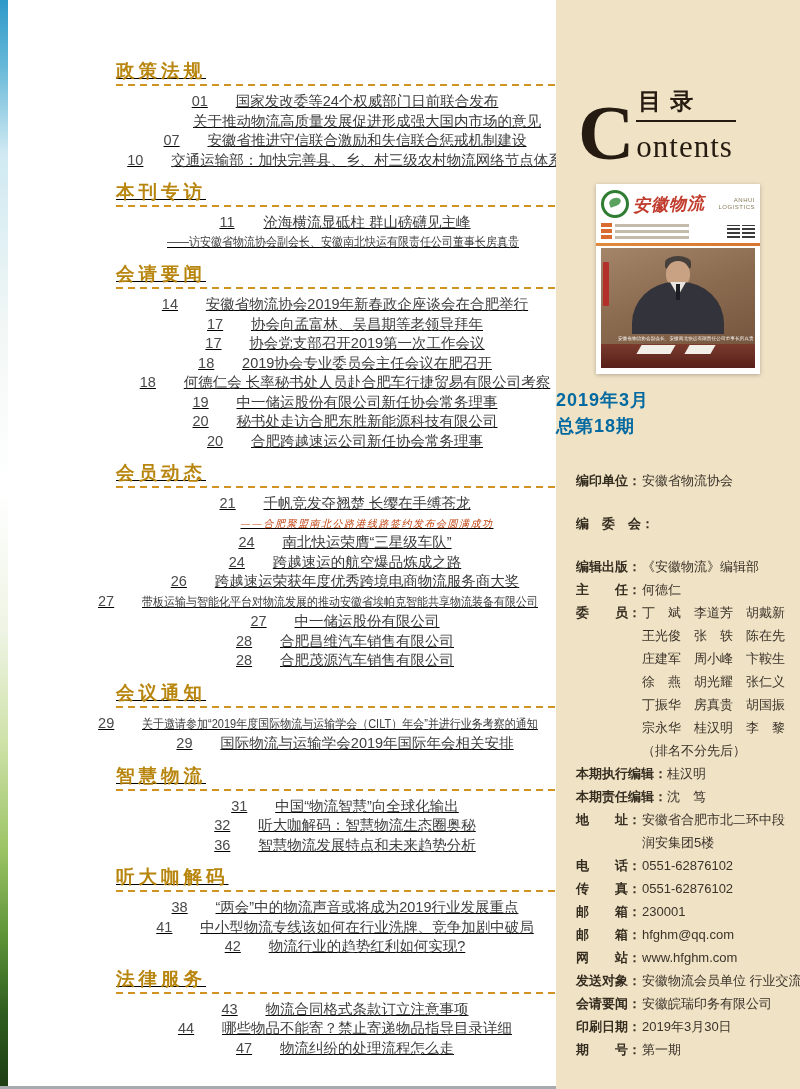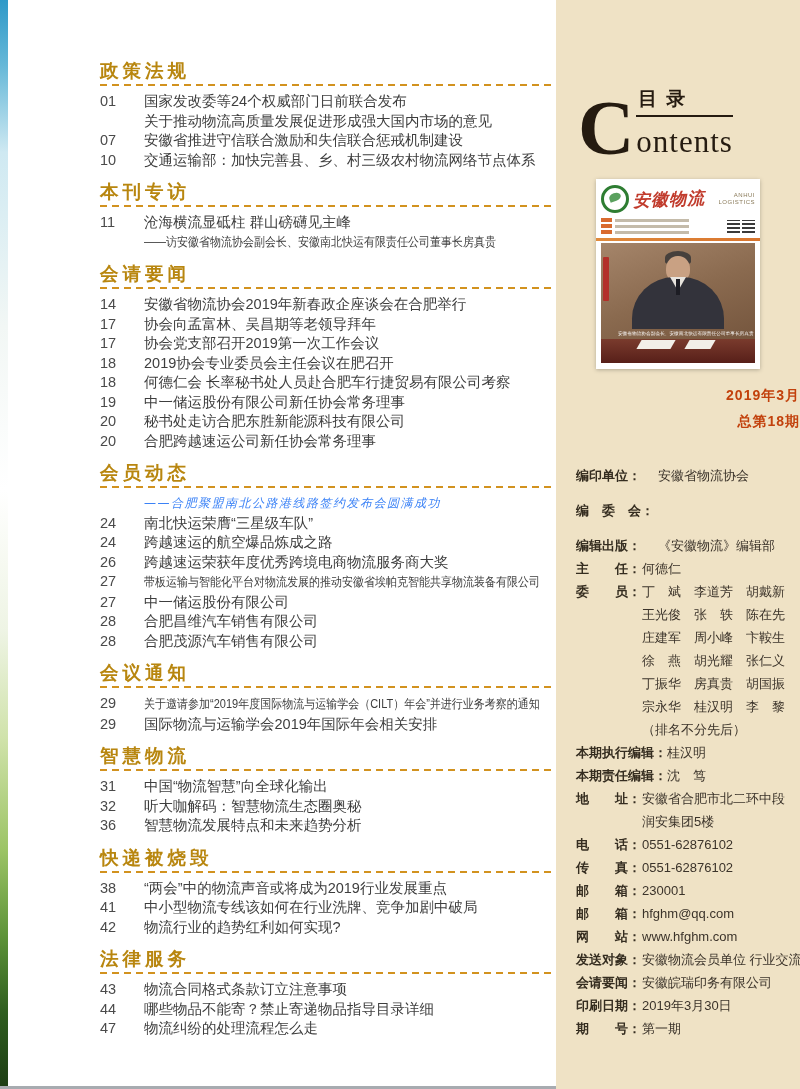--- a/index.html
+++ b/index.html
@@ -6,38 +6,38 @@
   body{width:800px;height:1089px;font-family:"Liberation Sans",sans-serif;background:#ffffff;}
   .page{position:relative;width:800px;height:1089px;overflow:hidden;background:#ffffff;}
 
   
   .edge-strip{position:absolute;left:0;top:0;width:8px;height:100%;
     background:linear-gradient(180deg,#2f99c8 0%,#66b8d8 6%,#cfe9f2 14%,#f2f7f5 30%,#ffffff 45%,
       #eef4e4 58%,#cfe2a9 68%,#9cc465 78%,#5d9338 86%,#2f5d1f 93%,#1d3d14 100%);}
   .bottom-edge{position:absolute;left:0;bottom:0;width:556px;height:3px;background:#a7abb0;}
 
   
-  .content{position:absolute;left:100px;top:60px;width:458px;}
+  .content{position:absolute;left:116px;top:60px;width:458px;text-decoration:underline;}
   .toc-section{margin-bottom:11px;}
   .sec-title{margin:0;font-size:18.5px;line-height:21px;font-weight:bold;color:#b8860f;letter-spacing:4px;}
   .sec-rule{height:2px;margin:3px 0 6px 0;
     background:repeating-linear-gradient(90deg,#d2921f 0 7px,transparent 7px 12px);}
-  .entry{display:flex;align-items:baseline;line-height:19.5px;font-size:14.5px;color:#3e3e3e;}
+  .entry{display:flex;align-items:baseline;line-height:19.5px;font-size:14.5px;color:#3e3e3e;justify-content:center;}
   .entry .pg{flex:0 0 26px;text-align:left;color:#4a4a4a;margin-right:18px;}
   .entry .txt{white-space:nowrap;}
   .entry .txt.long{font-size:12.5px;display:inline-block;transform:scaleX(.88);transform-origin:left center;}
-  .entry .txt.script{font-family:"DejaVu Serif",serif;font-style:italic;font-size:12px;color:#3b82f6;letter-spacing:1.5px;}
+  .entry .txt.script{font-family:"DejaVu Serif",serif;font-style:italic;font-size:10px;color:#c2410c;letter-spacing:1.5px;}
 
   
   .sidebar{position:absolute;left:556px;top:0;width:244px;height:100%;background:#efe2c5;}
 
   .contents-hdr{display:flex;align-items:flex-end;margin:86px 0 0 22px;color:#251b10;}
   .big-c{font-family:"Liberation Serif",serif;font-size:78px;line-height:58px;font-weight:bold;}
   .c-stack{display:flex;flex-direction:column;margin-left:2px;}
-  .c-stack .cn{font-size:19px;font-weight:bold;letter-spacing:9px;border-bottom:2px solid #251b10;
+  .c-stack .cn{font-size:23px;font-weight:bold;letter-spacing:9px;border-bottom:2px solid #251b10;
     padding:0 34px 3px 2px;}
   .c-stack .en{font-family:"Liberation Serif",serif;font-size:31px;line-height:30px;letter-spacing:1px;margin-top:10px;}
 
   
   .cover{position:relative;width:164px;height:190px;margin:22px auto 0 auto;background:#ffffff;
     box-shadow:0 1px 4px rgba(0,0,0,.25);display:flex;flex-direction:column;}
   .cover-top{display:flex;align-items:center;padding:6px 5px 1px 5px;}
   .logo{width:22px;height:22px;border-radius:50%;border:3px solid #2e7d32;background:#fff;position:relative;flex:0 0 auto;}
   .logo::after{content:"";position:absolute;left:5px;top:5px;width:12px;height:8px;border-radius:50% 50% 50% 0;
     background:#5aa05e;transform:rotate(-20deg);}
@@ -65,29 +65,29 @@
     background:#33333b;border-radius:46% 46% 0 0/80% 80% 0 0;}
   .collar{position:absolute;left:50%;top:0;transform:translateX(-50%);width:16px;height:14px;
     background:#e8e4de;clip-path:polygon(0 0,100% 0,50% 100%);}
   .tie{position:absolute;left:50%;top:2px;transform:translateX(-50%);width:4px;height:16px;background:#1d1d24;}
   .caption{position:absolute;left:0;right:0;bottom:26px;color:#ffffff;font-size:6px;line-height:7px;
     text-align:center;transform:scale(.78);opacity:.95;white-space:nowrap;}
   .desk{position:absolute;left:0;right:0;bottom:0;height:24px;background:linear-gradient(#7a3b2d,#571f19);}
   .paper{position:absolute;bottom:14px;width:34px;height:9px;background:#f2efe8;transform:skewX(-30deg);}
   .p1{left:38px;} .p2{left:86px;width:26px;}
 
-  .issue{margin-top:13px;text-align:right;color:#c2410c;font-weight:bold;font-size:14px;line-height:26px;letter-spacing:1px;}
+  .issue{margin-top:13px;text-align:left;color:#0369a1;font-weight:bold;font-size:18px;line-height:26px;letter-spacing:1px;}
 
   .info{margin:30px 0 0 20px;width:212px;font-size:13px;line-height:23px;color:#3b332a;}
   .info-heading{font-weight:bold;color:#352d20;}
   .info-row{display:flex;}
   .info-row .lbl{font-weight:bold;color:#352d20;flex:0 0 auto;min-width:66px;white-space:nowrap;}
   .info-row.widelbl .lbl{min-width:0;}
   .info-row .val{white-space:nowrap;}
-  .gap-lg{margin-top:12px;gap:16px;}
+  .gap-lg{margin-top:20px;}
 </style>
 </head>
 <body>
 
 <div class="page">
   <div class="edge-strip"></div>
   <div class="bottom-edge"></div>
 
   <div class="content">
       <section class="toc-section">
@@ -154,20 +154,24 @@
           <span class="txt">秘书处走访合肥东胜新能源科技有限公司</span>
         </div>
         <div class="entry">
           <span class="pg">20</span>
           <span class="txt">合肥跨越速运公司新任协会常务理事</span>
         </div>
       </section>
       <section class="toc-section">
         <h2 class="sec-title">会员动态</h2>
         <div class="sec-rule"></div>
+        <div class="entry">
+          <span class="pg">21</span>
+          <span class="txt">千帆竞发夺翘楚 长缨在手缚苍龙</span>
+        </div>
         <div class="entry cont">
           <span class="pg"></span>
           <span class="txt script">——合肥聚盟南北公路港线路签约发布会圆满成功</span>
         </div>
         <div class="entry">
           <span class="pg">24</span>
           <span class="txt">南北快运荣膺“三星级车队”</span>
         </div>
         <div class="entry">
           <span class="pg">24</span>
@@ -216,21 +220,21 @@
         <div class="entry">
           <span class="pg">32</span>
           <span class="txt">听大咖解码：智慧物流生态圈奥秘</span>
         </div>
         <div class="entry">
           <span class="pg">36</span>
           <span class="txt">智慧物流发展特点和未来趋势分析</span>
         </div>
       </section>
       <section class="toc-section">
-        <h2 class="sec-title">快递被烧毁</h2>
+        <h2 class="sec-title">听大咖解码</h2>
         <div class="sec-rule"></div>
         <div class="entry">
           <span class="pg">38</span>
           <span class="txt">“两会”中的物流声音或将成为2019行业发展重点</span>
         </div>
         <div class="entry">
           <span class="pg">41</span>
           <span class="txt">中小型物流专线该如何在行业洗牌、竞争加剧中破局</span>
         </div>
         <div class="entry">

